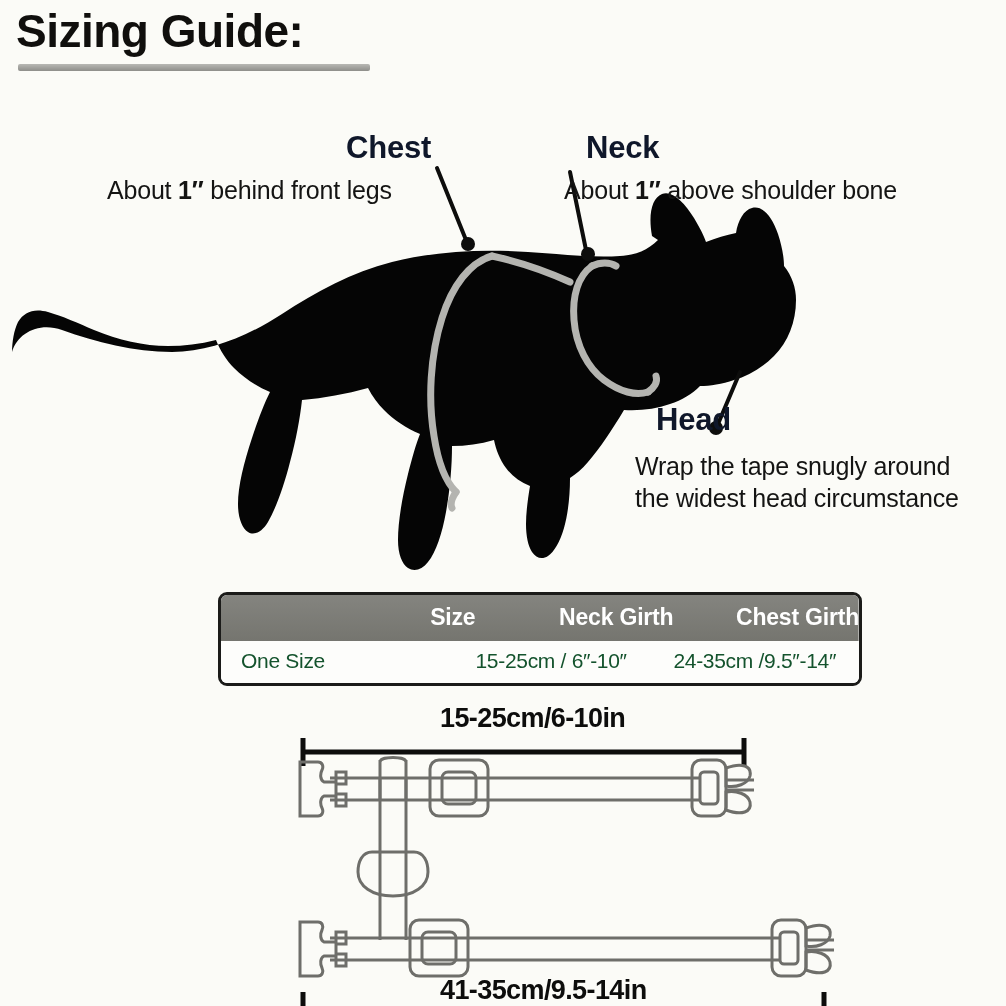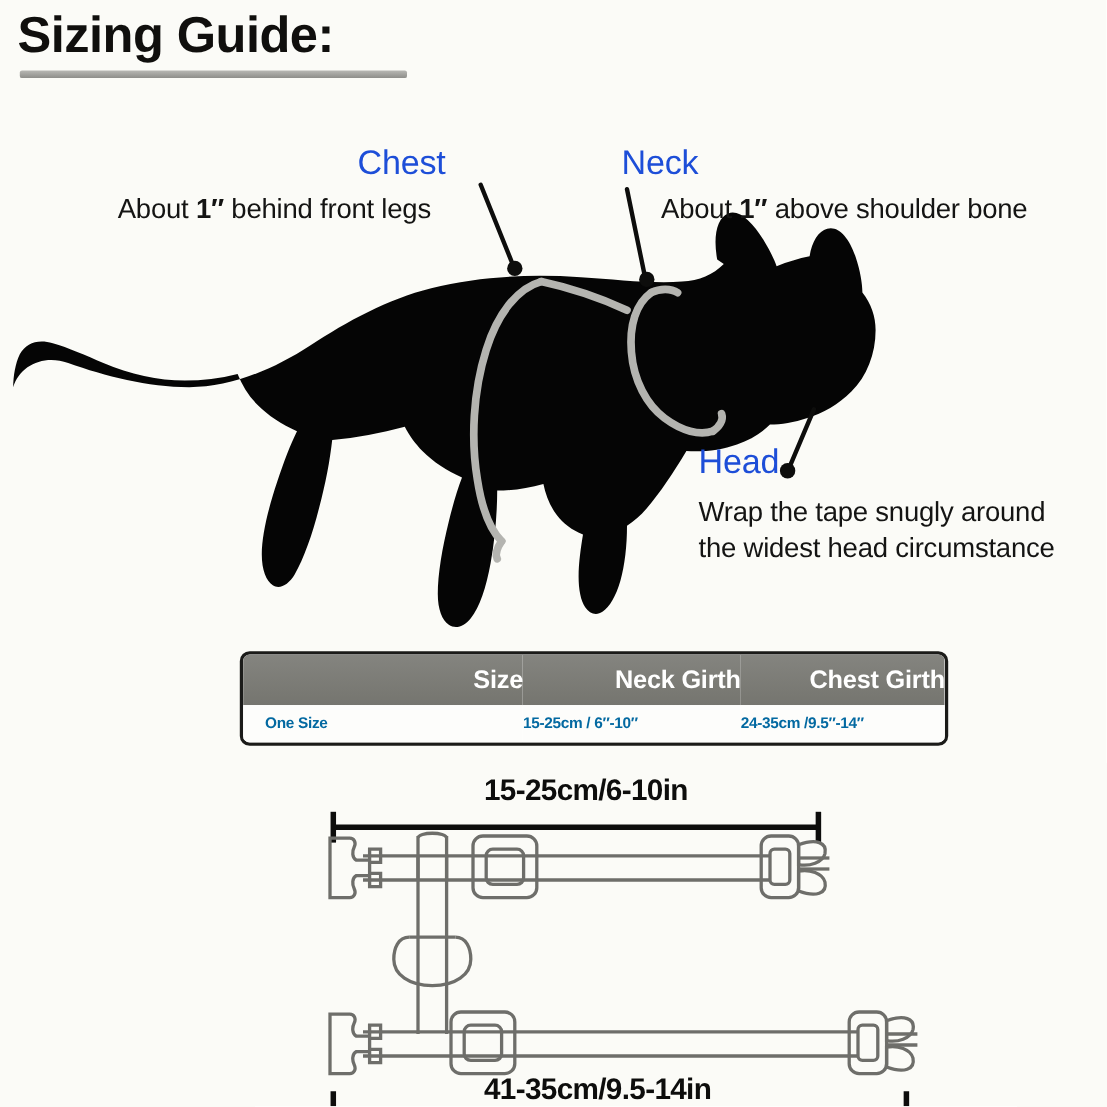--- a/index.html
+++ b/index.html
@@ -36,39 +36,40 @@
     width: 352px;
     height: 7px;
     background: linear-gradient(to bottom, #b8b8b4, #8e8e8a);
     border-radius: 2px;
   }
 
   
   .ann-head {
     position: absolute;
     font-size: 31px;
-    font-weight: normal;
-    color: #1d4ed8;
+    font-weight: bold;
+    color: #0f172a;
     white-space: nowrap;
     letter-spacing: -0.2px;
+    margin-left: 21px;
   }
   .ann-body {
     position: absolute;
     font-size: 25px;
     font-weight: normal;
     color: #141413;
     white-space: nowrap;
     letter-spacing: -0.2px;
   }
   .ann-body b { font-weight: bold; }
 
   #chest-title { left: 325px; top: 130px; }
   #chest-desc  { left: 107px; top: 176px; text-align: right; }
   #neck-title  { left: 565px; top: 130px; }
-  #neck-desc   { left: 601px; top: 176px; }
+  #neck-desc   { left: 564px; top: 176px; }
   #head-title  { left: 635px; top: 402px; }
   #head-desc-1 { left: 635px; top: 452px; }
   #head-desc-2 { left: 635px; top: 484px; }
 
   
   #art {
     position: absolute;
     left: 0; top: 0;
     width: 1006px;
     height: 1006px;
@@ -97,27 +98,26 @@
   }
   #size-table th {
     color: #ffffff;
     font-size: 23px;
     font-weight: bold;
     text-align: right;
     padding: 9px 0 10px 0;
     letter-spacing: -0.2px;
   }
   #size-table td {
-    color: #0369a1;
-    font-size: 14px;
+    color: #14532d;
+    font-size: 21px;
     text-align: left;
     padding: 8px 0 10px 0;
     background: #fdfdfb;
     letter-spacing: -0.3px;
-    font-weight: bold;
   }
   .col-size  { width: 38%; padding-left: 20px !important; }
   .col-neck  { width: 32%; }
   .col-chest { width: 30%; }
   td.col-neck, td.col-chest { font-size: 20px; }
 
   
   .dim-label {
     position: absolute;
     font-size: 27px;

